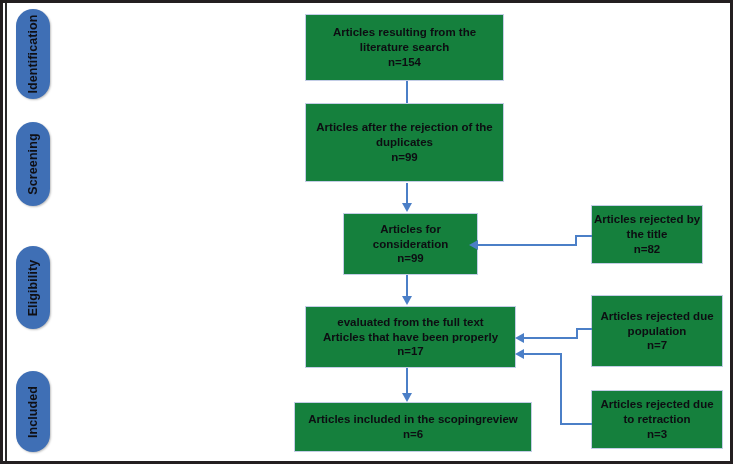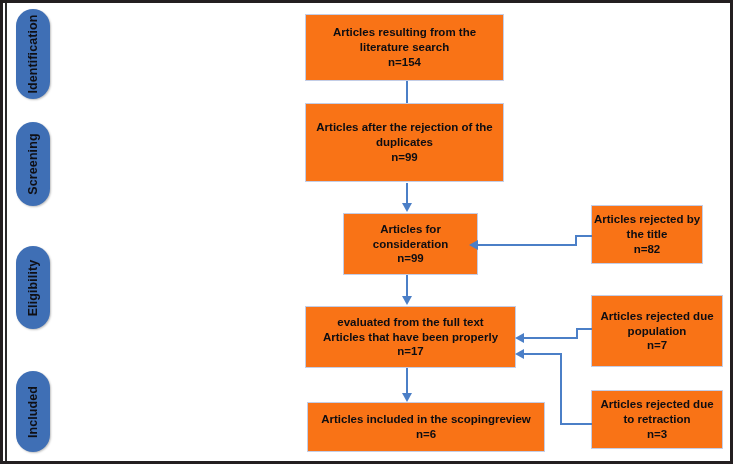--- a/index.html
+++ b/index.html
@@ -45,21 +45,21 @@
     white-space: nowrap;
     font-size: 12.5px;
     font-weight: bold;
     color: #0f0f14;
     letter-spacing: 0.1px;
   }
 
   
   .flow-box {
     position: absolute;
-    background: #f97316;
+    background: #15803d;
     border: 1px solid #c3cde6;
     box-sizing: border-box;
     display: flex;
     flex-direction: column;
     align-items: center;
     justify-content: center;
     text-align: center;
     padding: 14px 6px;
   }
   .flow-box .line {
@@ -147,21 +147,21 @@
 
   <div class="flow-box" style="left:302px; top:303px; width:211px; height:62px;">
     <span class="line">evaluated from the full text</span>
     <span class="line">Articles that have been properly</span>
     <span class="line">n=17</span>
   </div>
 
   <div class="conn conn-v" style="left:403px; top:365px; height:27px;"></div>
   <div class="arrow-down" style="left:399px; top:390px;"></div>
 
-  <div class="flow-box" style="left:304px; top:399px; width:238px; height:50px;">
+  <div class="flow-box" style="left:291px; top:399px; width:238px; height:50px;">
     <span class="line">Articles included in the scopingreview</span>
     <span class="line">n=6</span>
   </div>
 
   <div class="flow-box" style="left:588px; top:202px; width:112px; height:59px;">
     <span class="line">Articles rejected by</span>
     <span class="line">the title</span>
     <span class="line">n=82</span>
   </div>
 

